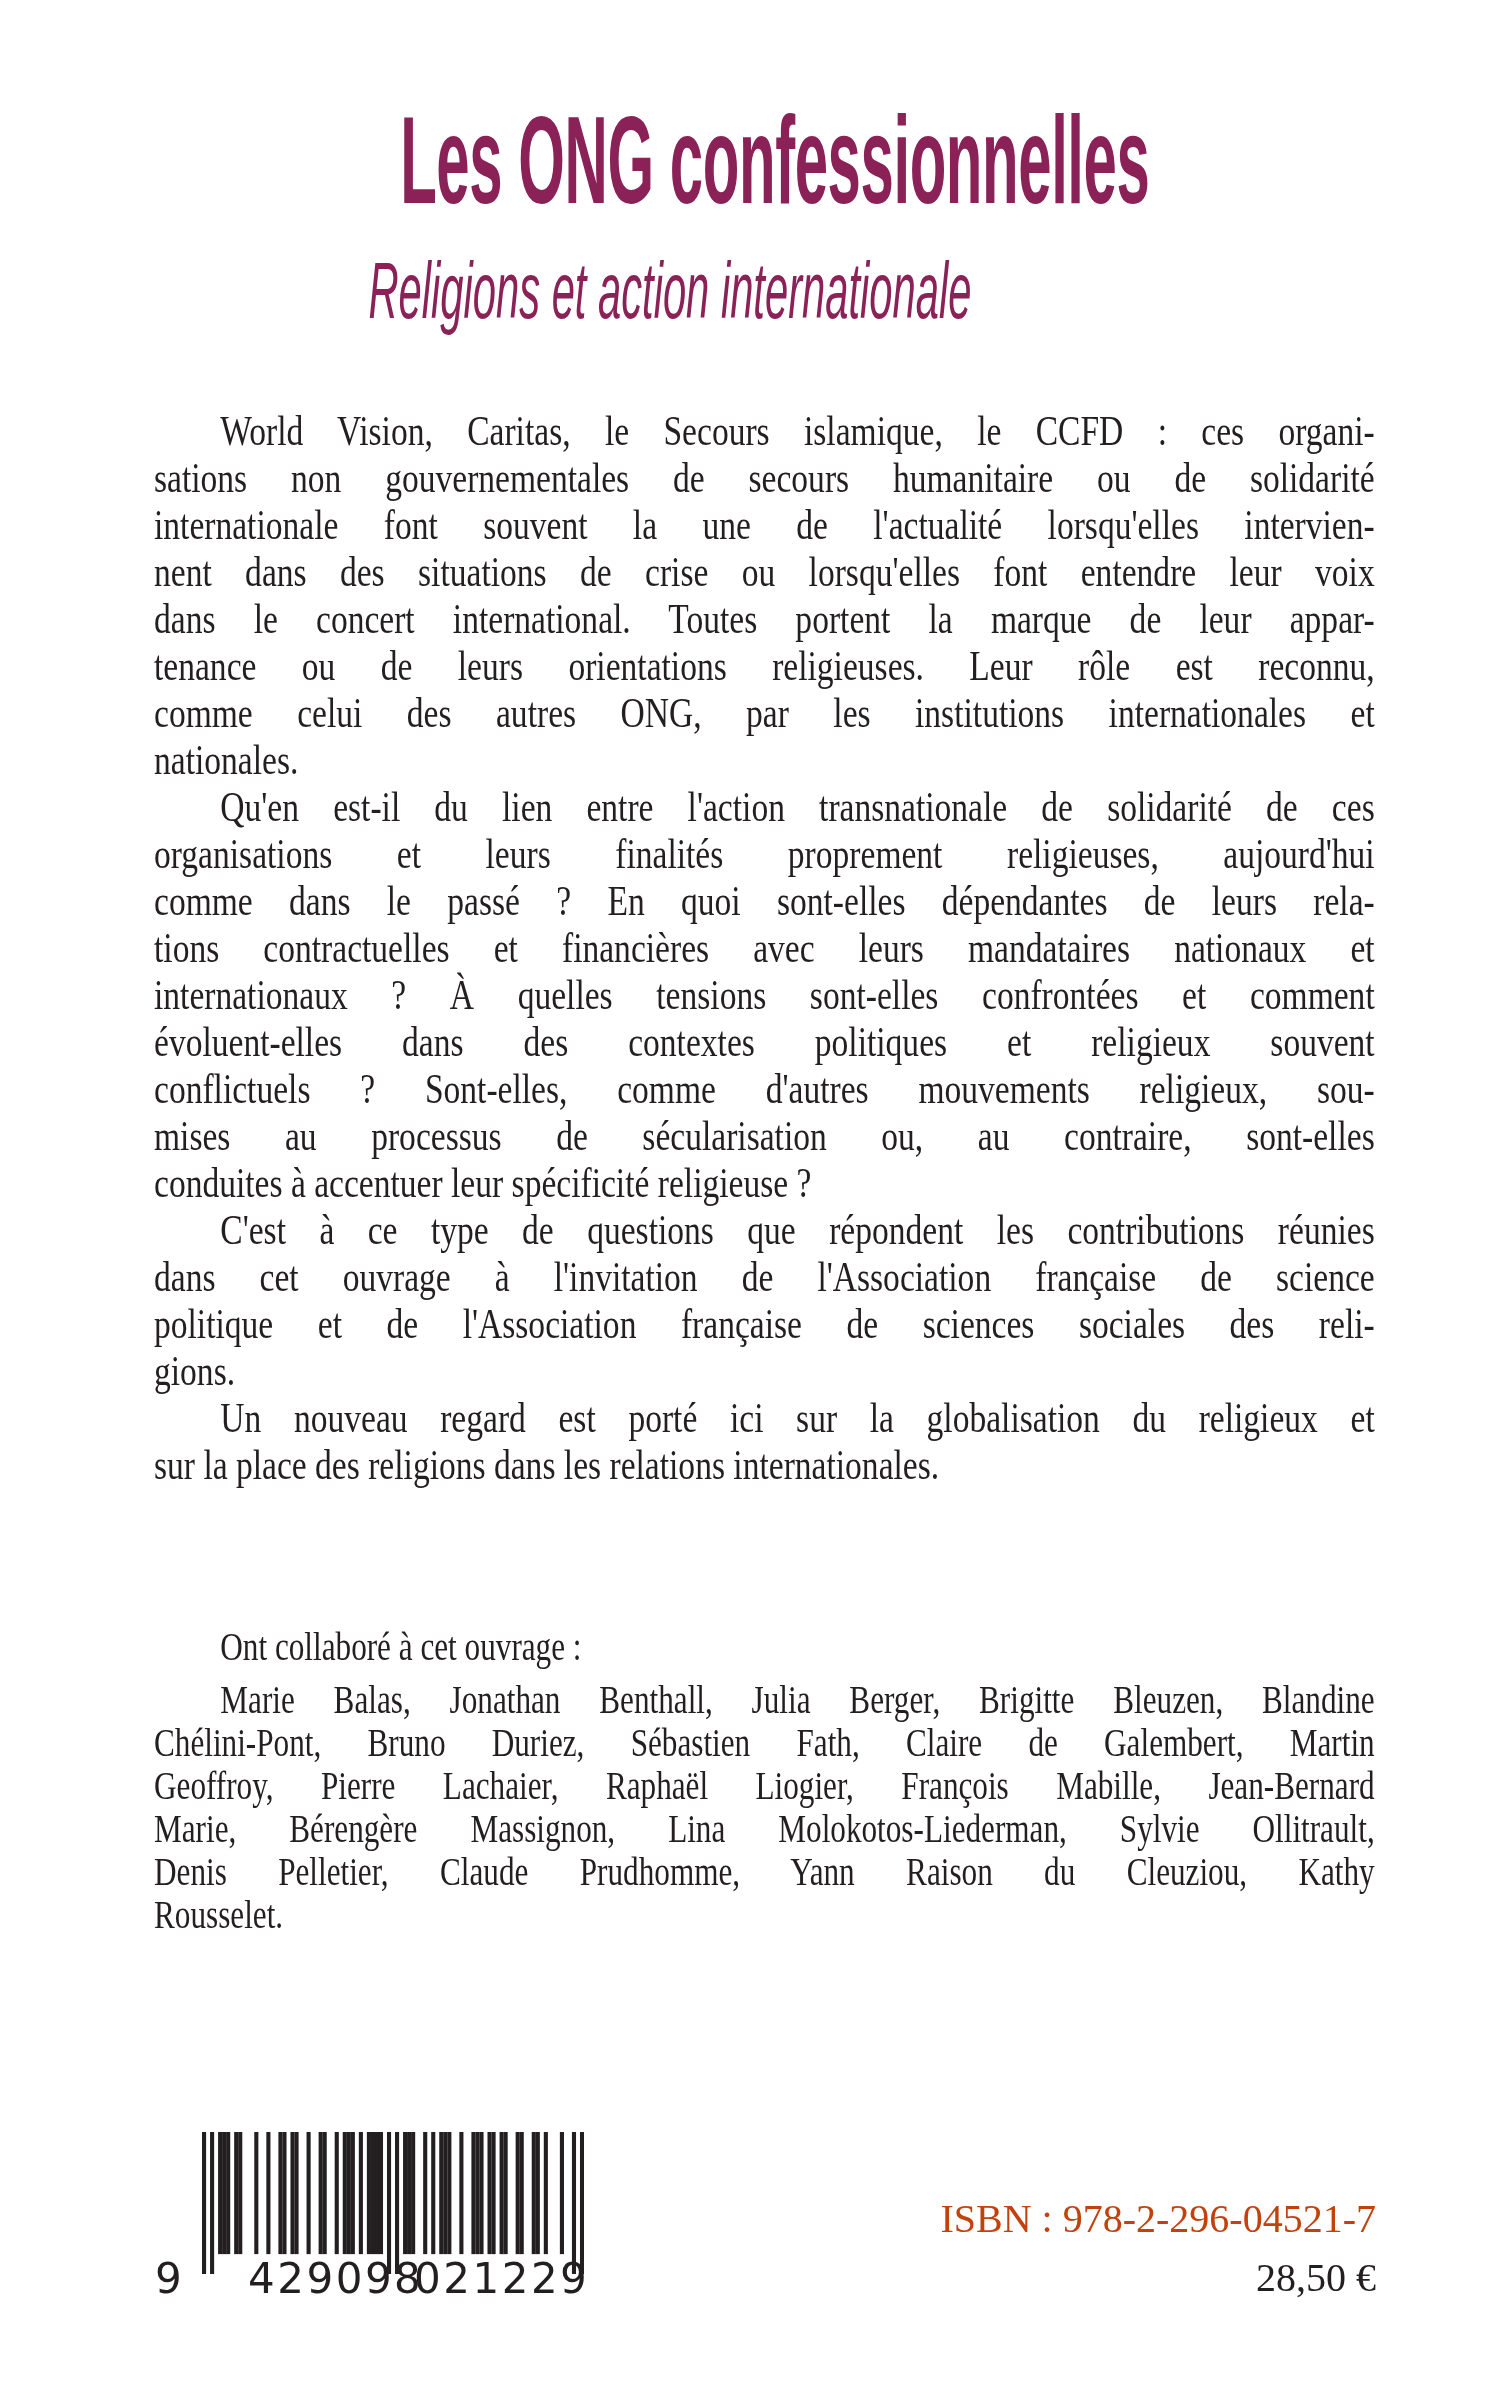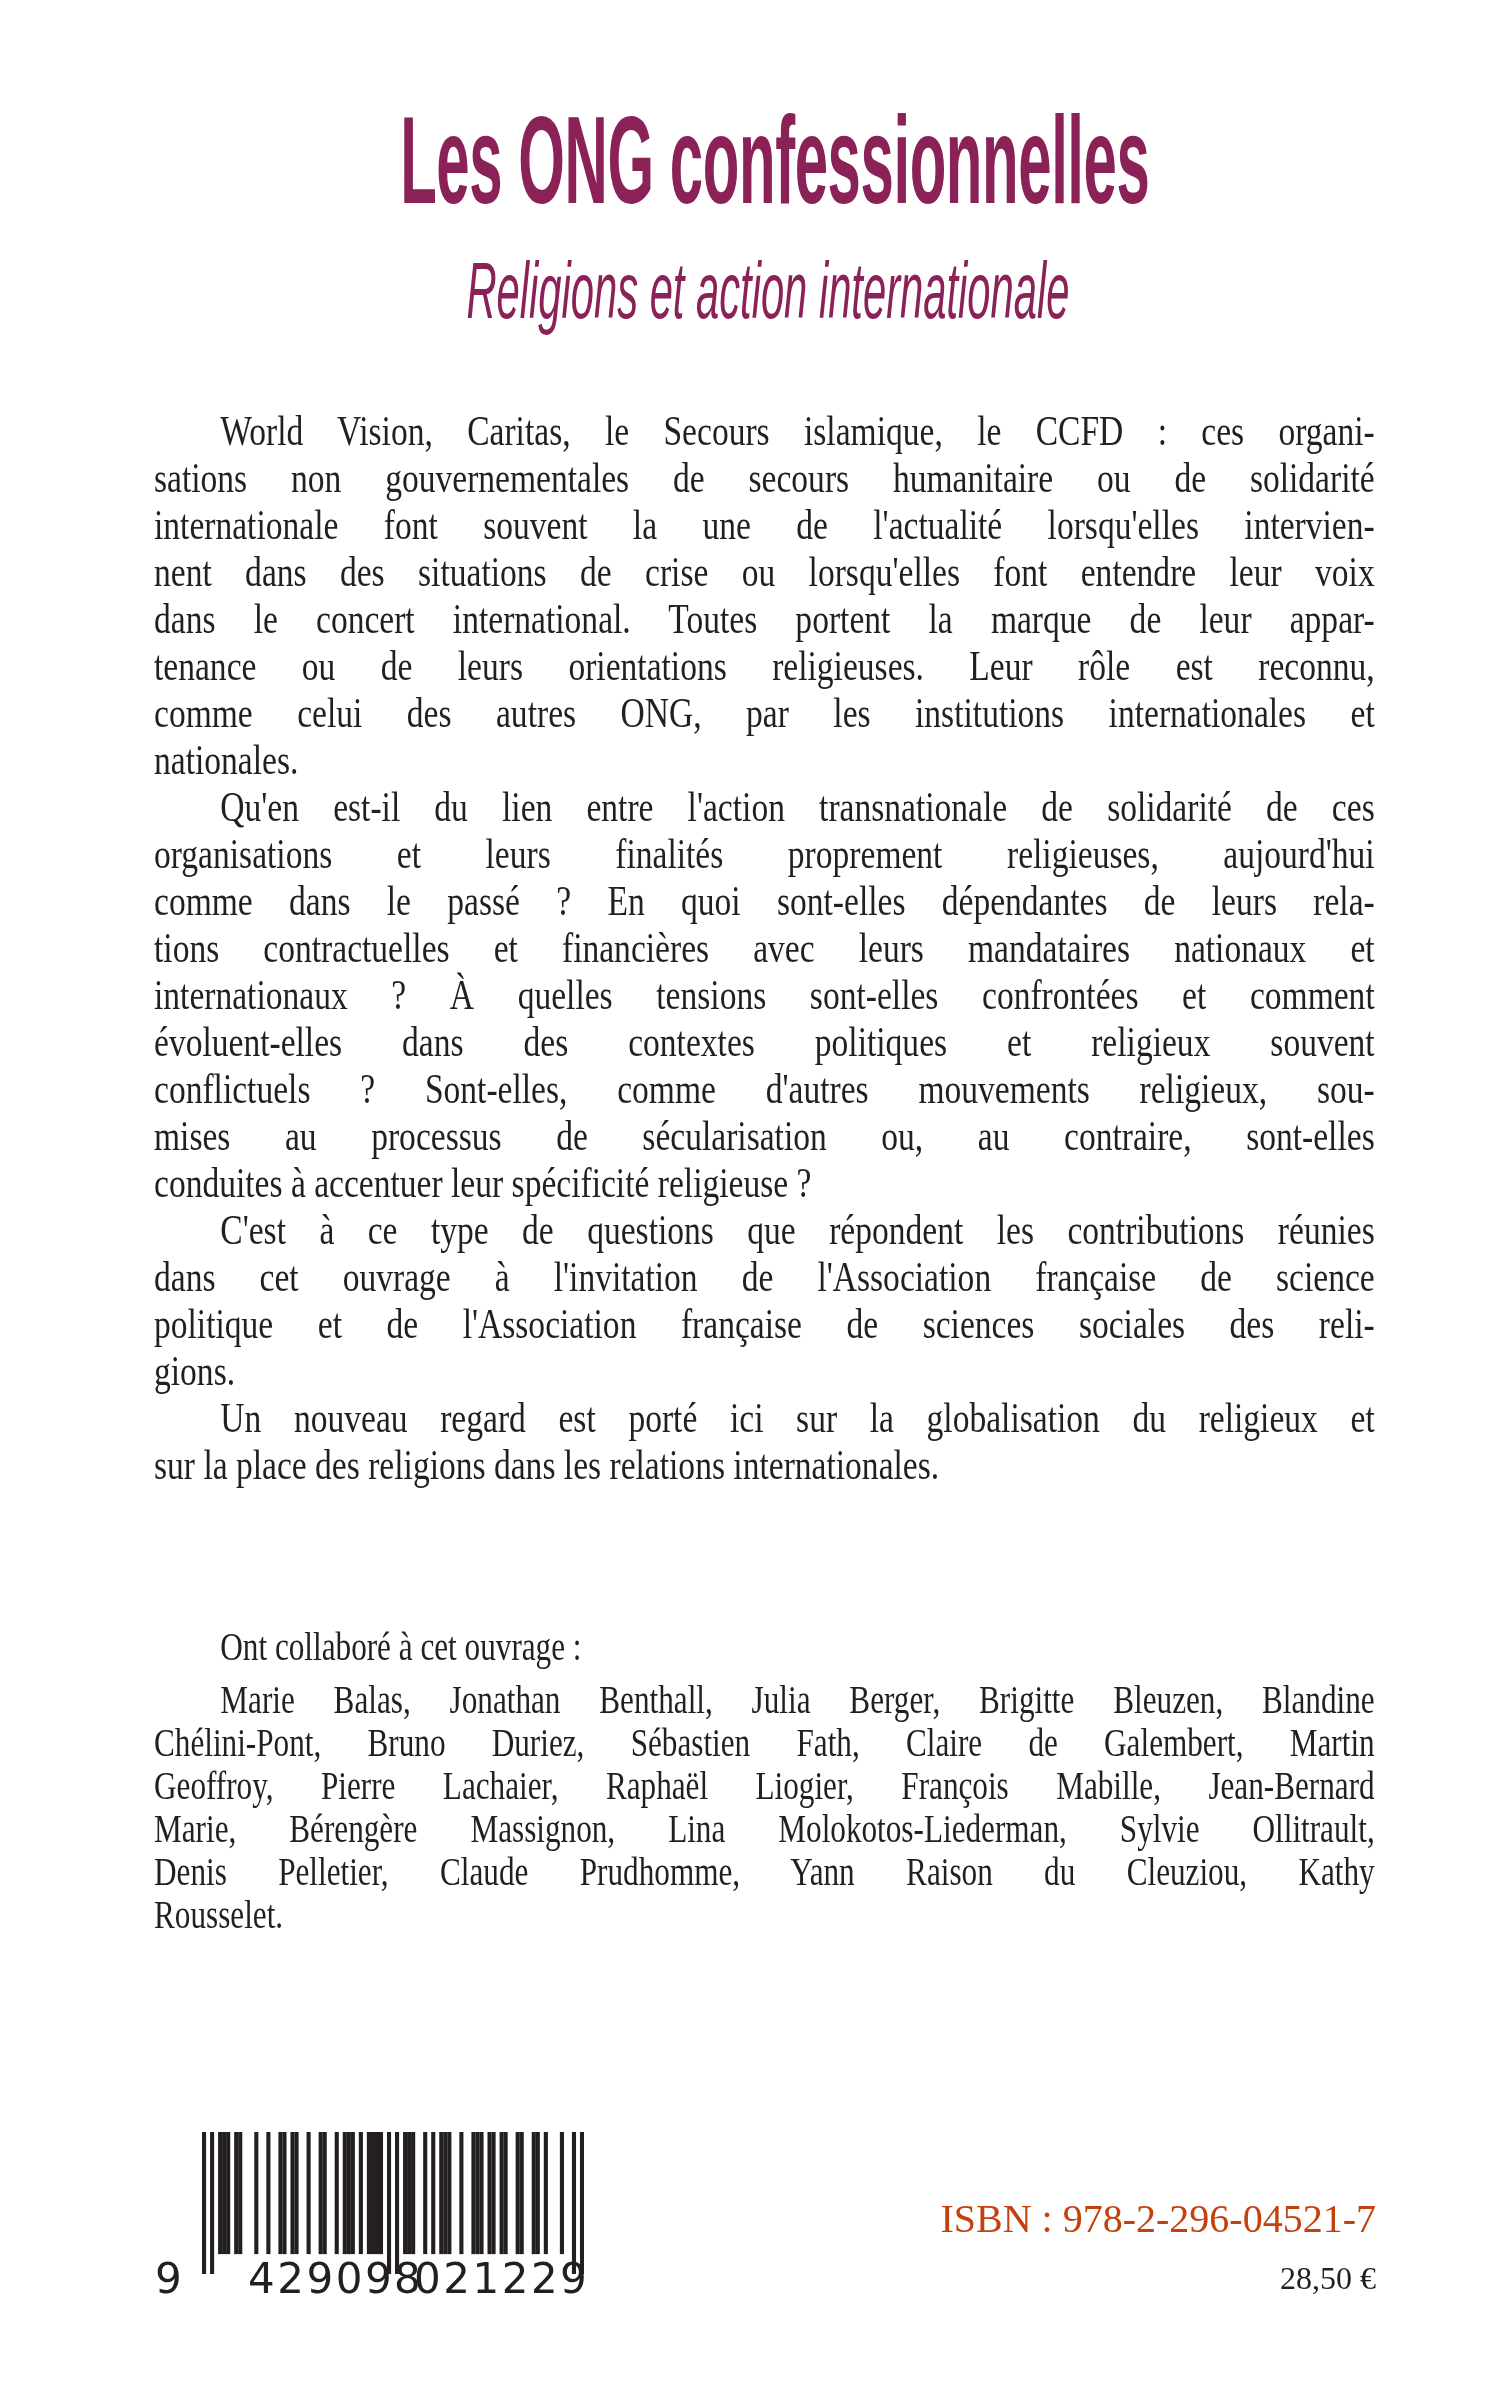--- a/index.html
+++ b/index.html
@@ -8,21 +8,21 @@
   .title {
     position: absolute; left: 0; top: 98px; width: 1508px; height: 132px;
     text-align: left; white-space: nowrap;
   }
   .title-inner {
     display: inline-block; font-family: "Liberation Sans", sans-serif; font-weight: bold;
     font-size: 124px; line-height: 1; color: #8a2258; transform-origin: center top; letter-spacing: -0.9px;
   }
   .subtitle {
     position: absolute; left: 0; top: 251px; width: 1339px; height: 95px;
-    text-align: right; white-space: nowrap;
+    text-align: center; white-space: nowrap;
   }
   .subtitle-inner {
     display: inline-block; font-family: "Liberation Sans", sans-serif; font-style: italic;
     font-size: 79px; line-height: 1; color: #8a2258; transform-origin: center top;
   }
 
   .text-block { position: absolute; left: 154px; width: 1221px; }
   .scaler { transform-origin: left top; }
   .line {
     display: block; white-space: nowrap; overflow: visible;
@@ -54,21 +54,21 @@
   .bc-first { left: 155px; }
   .bc-left { left: 248px; width: 165px; letter-spacing: 2.5px; }
   .bc-right { left: 414px; width: 165px; letter-spacing: 2.5px; }
 
   .isbn {
     position: absolute; right: 132px; top: 2197px; font-family: "Liberation Serif", serif;
     font-size: 40px; line-height: 44px; color: #c2410c; white-space: nowrap;
   }
   .price {
     position: absolute; right: 132px; top: 2256px; font-family: "Liberation Serif", serif;
-    font-size: 32px; line-height: 44px; color: #231f20; white-space: nowrap;
+    font-size: 40px; line-height: 44px; color: #231f20; white-space: nowrap;
   }
 </style>
 </head>
 <body>
 
 <div class="title">
   <span class="title-inner" style="transform: scaleX(0.483547);">Les ONG confessionnelles</span>
 </div>
 
 <div class="subtitle">

